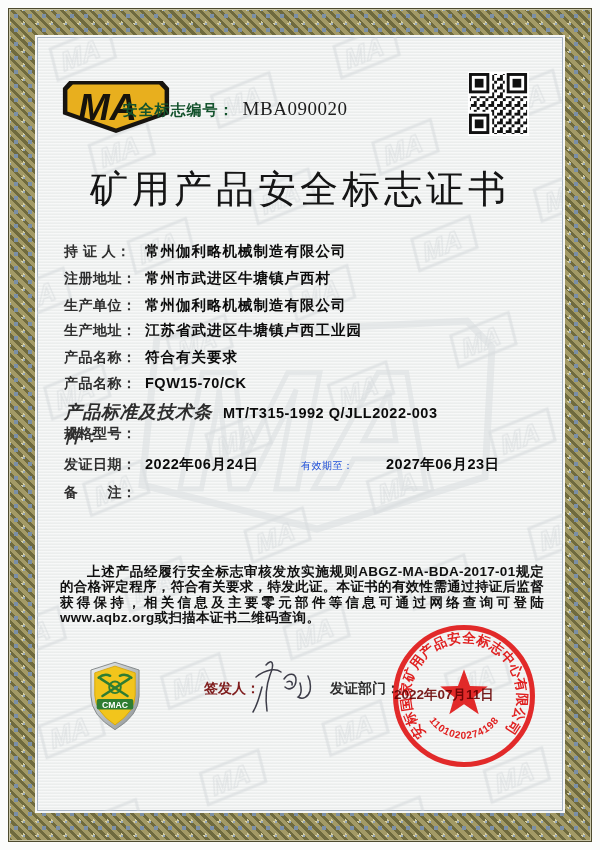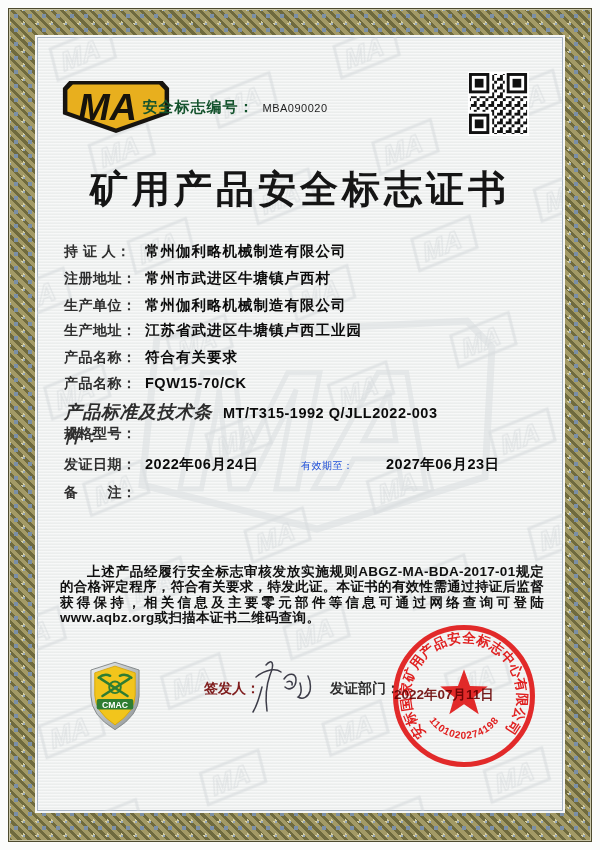--- a/index.html
+++ b/index.html
@@ -29,26 +29,26 @@
       repeating-linear-gradient(180deg, rgba(255,255,255,.55) 0 1px, rgba(222,226,226,.35) 2px, rgba(238,240,239,0) 3px),
       #eef0ef;
     border:1px solid #a7b3c1;
     box-shadow:0 0 0 2px #f6f7f6;
   }
   .wm-layer{position:absolute;left:37px;top:37px;pointer-events:none;}
   
   .ma-logo{position:absolute;left:62px;top:79px;width:108px;height:56px;}
   .cert-no{position:absolute;left:0;top:98px;width:470px;text-align:center;white-space:nowrap;}
   .cert-no .lbl{font-size:15px;font-weight:bold;color:#14532d;letter-spacing:1px;}
-  .cert-no .num{font-family:Liberation Sans, sans-serif;font-size:11px;color:#1d1d1d;letter-spacing:.5px;margin-left:8px;}
+  .cert-no .num{font-family:Liberation Serif, serif;font-size:19px;color:#1d1d1d;letter-spacing:.5px;margin-left:8px;}
   .qr{position:absolute;left:468px;top:71px;width:61px;height:66px;}
   .title{
     position:absolute;left:0;top:164px;width:100%;text-align:center;
     font-family:"Liberation Serif","DejaVu Serif",serif;
-    font-size:38px;font-weight:700;color:#151515;letter-spacing:4px;
+    font-size:38px;font-weight:400;color:#151515;letter-spacing:4px;
   }
   
   .row{position:absolute;left:64px;right:46px;display:flex;align-items:baseline;}
   .row .lbl{flex:none;width:81px;font-size:14px;font-weight:bold;color:#2e2e2e;letter-spacing:.5px;}
   .row .lbl-wide{flex:none;width:159px;font-size:18px;font-weight:bold;color:#2e2e2e;letter-spacing:.5px;font-style:italic;}
   .row .val{font-size:14.5px;font-weight:bold;color:#0b0b0b;}
   .val-cn{font-family:"Liberation Serif","DejaVu Serif",serif;letter-spacing:1px;}
   .val-code{font-family:"Liberation Sans","DejaVu Sans",sans-serif;letter-spacing:.5px;}
   .date-val{flex:none;width:156px;}
   .lbl2{flex:none;width:85px;font-size:10px;font-weight:normal;color:#1d4ed8;letter-spacing:.5px;}

